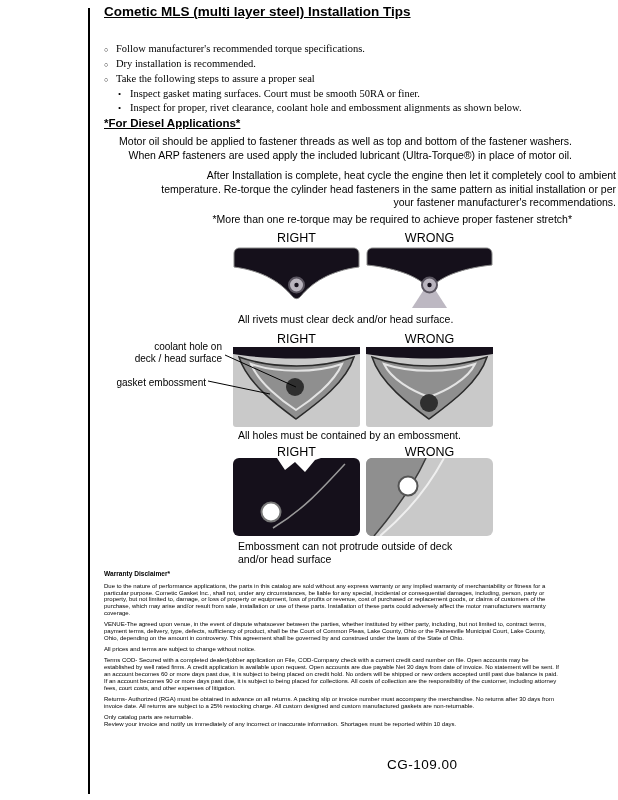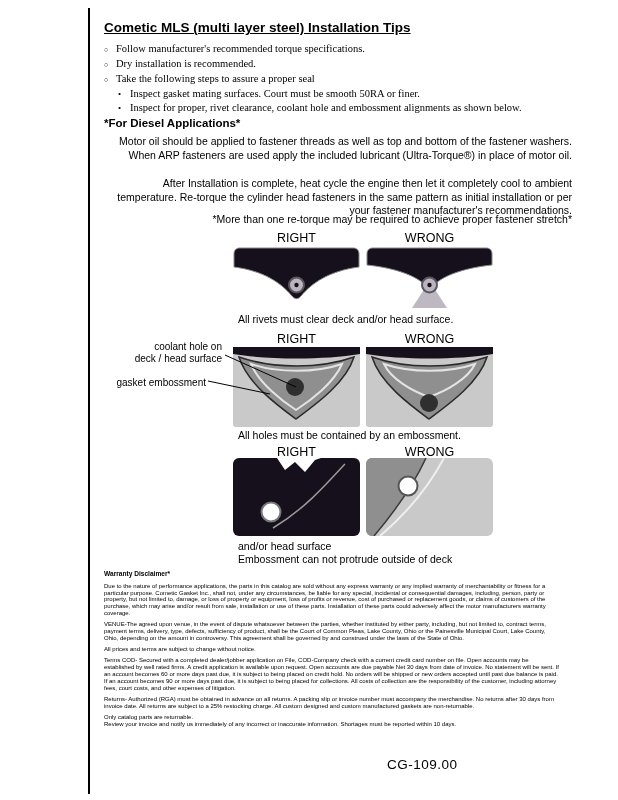--- a/index.html
+++ b/index.html
@@ -1,29 +1,29 @@
 <!DOCTYPE html>
 <html><head>
 <meta charset="utf-8">
 <style>
   html,body{margin:0;padding:0;}
   body{width:618px;height:800px;background:#ffffff;font-family:"Liberation Sans",sans-serif;color:#000;}
   .page{position:relative;width:618px;height:800px;background:#ffffff;overflow:hidden;}
   .left-rule{position:absolute;left:88px;top:8px;width:2px;height:786px;background:#000;}
-  .title{position:absolute;left:104px;top:20px;font-size:13.5px;font-weight:bold;text-decoration:underline;margin:0;text-align:center;}
+  .title{position:absolute;left:104px;top:4px;font-size:13.5px;font-weight:bold;text-decoration:underline;margin:0;text-align:center;}
   .tips{position:absolute;left:104px;top:42px;width:475px;font-size:10.5px;line-height:13px;font-family:Liberation Serif, serif;}
   .li{display:flex;align-items:baseline;}
   .mk{flex:0 0 12px;}
   .mk.o{font-size:7px;}
   .mk.d{font-size:9px;}
   .sub{margin-left:14px;}
-  .diesel-h{position:absolute;left:104px;top:117px;font-size:11.5px;font-weight:bold;}
+  .diesel-h{position:absolute;left:104px;top:117px;font-size:11.5px;font-weight:bold;text-decoration:underline;}
   .para{position:absolute;left:104px;width:468px;font-size:10.5px;line-height:13.5px;text-align:right;}
   .p1{top:135px;}
-  .p2{top:177px;}
+  .p2{top:169px;margin-left:44px;}
   .note{top:197px;margin-top:16px;}
   .colhead{position:absolute;width:127px;text-align:center;font-size:12.5px;}
   .tile{position:absolute;width:127px;}
   .tile svg{display:block;}
   .cap{position:absolute;left:238px;font-size:10.5px;line-height:12.5px;}
   .callout{position:absolute;font-size:10px;line-height:11.5px;text-align:right;}
   .connector{position:absolute;left:203px;top:348px;}
   .warranty{position:absolute;left:104px;top:571px;width:456px;font-size:6px;line-height:6.8px;}
   .warranty .wh{font-weight:bold;font-size:6.6px;margin:0 0 5px 0;}
   .warranty p{margin:0 0 4.5px 0;}
@@ -136,22 +136,22 @@
   <div class="tile" style="left:366px;top:458px;">
     <svg width="127" height="78" viewBox="0 0 127 78">
       <rect width="127" height="78" rx="6" fill="#c9c9c9"></rect>
       <path d="M0,6 C0,2.7 2.7,0 6,0 H60 C48,26 30,52 8,78 H6 C2.7,78 0,75.3 0,72 Z" fill="#8f8f8f"></path>
       <path d="M60,0 C48,26 30,52 8,78" stroke="#3a3a3a" stroke-width="1.5" fill="none"></path>
       <path d="M78,0 C62,30 40,56 14,78" stroke="#efefef" stroke-width="2" fill="none"></path>
       <circle cx="42" cy="28" r="9.5" fill="#ffffff" stroke="#555555" stroke-width="2"></circle>
     </svg>
   </div>
   <div class="cap" style="top:540px;">
+    <div>Embossment can not protrude outside of deck</div>
     <div>and/or head surface</div>
-    <div>Embossment can not protrude outside of deck</div>
   </div>
 
   <div class="warranty">
     <div class="wh">Warranty Disclaimer*</div>
     <p>Due to the nature of performance applications, the parts in this catalog are sold without any express warranty or any implied warranty of merchantability or fitness for a particular purpose.  Cometic Gasket Inc., shall not, under any circumstances, be liable for any special, incidental or consequential damages, including, person, party or property, but not limited to, damage, or loss of property or equipment, loss of profits or revenue, cost of purchased or replacement goods, or claims of customers of the purchase, which may arise and/or result from sale, installation or use of these parts.  Installation of these parts could adversely affect the motor manufacturers warranty coverage.</p>
     <p>VENUE-The agreed upon venue, in the event of dispute whatsoever between the parties, whether instituted by either party, including, but not limited to, contract terms, payment terms, delivery, type, defects, sufficiency of product, shall be the Court of Common Pleas, Lake County, Ohio or the Painesville Municipal Court, Lake County, Ohio, depending on the amount in controversy. This agreement shall be governed by and construed under the laws of the State of Ohio.</p>
     <p>All prices and terms are subject to change without notice.</p>
     <p>Terms COD- Secured with a completed dealer/jobber application on File, COD-Company check with a current credit card number on file.  Open accounts may be established by well rated firms.  A credit application is available upon request.  Open accounts are due payable Net 30 days from date of invoice.  No statement will be sent.  If an account becomes 60 or more days past due, it is subject to being placed on credit hold.  No orders will be shipped or new orders accepted until past due balance is paid.  If an account becomes 90 or more days past due, it is subject to being placed for collections.  All costs of collection are the responsibility of the customer, including attorney fees, court costs, and other expenses of litigation.</p>
     <p>Returns- Authorized (RGA) must be obtained in advance on all returns.  A packing slip or invoice number must accompany the merchandise.  No returns after 30 days from invoice date.  All returns are subject to a 25% restocking charge.  All custom designed and custom manufactured gaskets are non-returnable.</p>
     <p style="margin-bottom:0;">Only catalog parts are returnable.</p>

